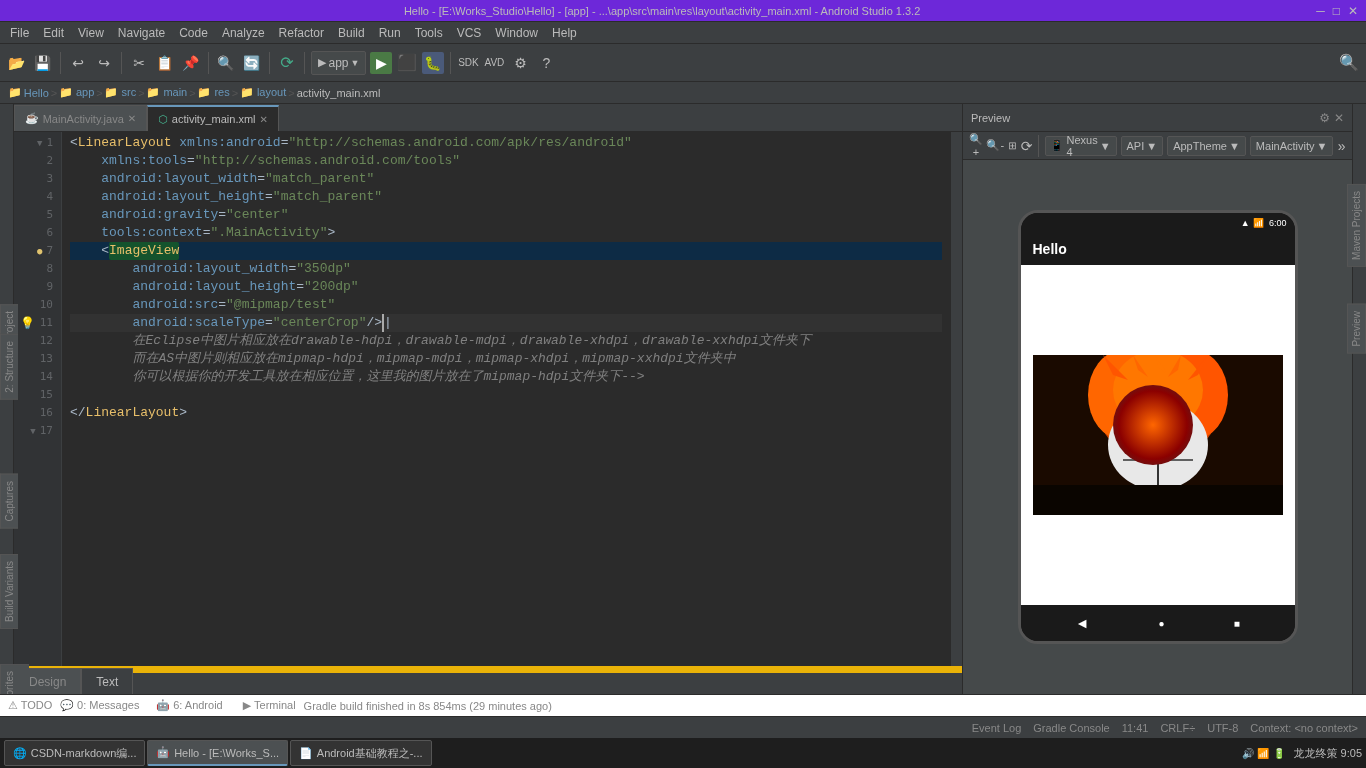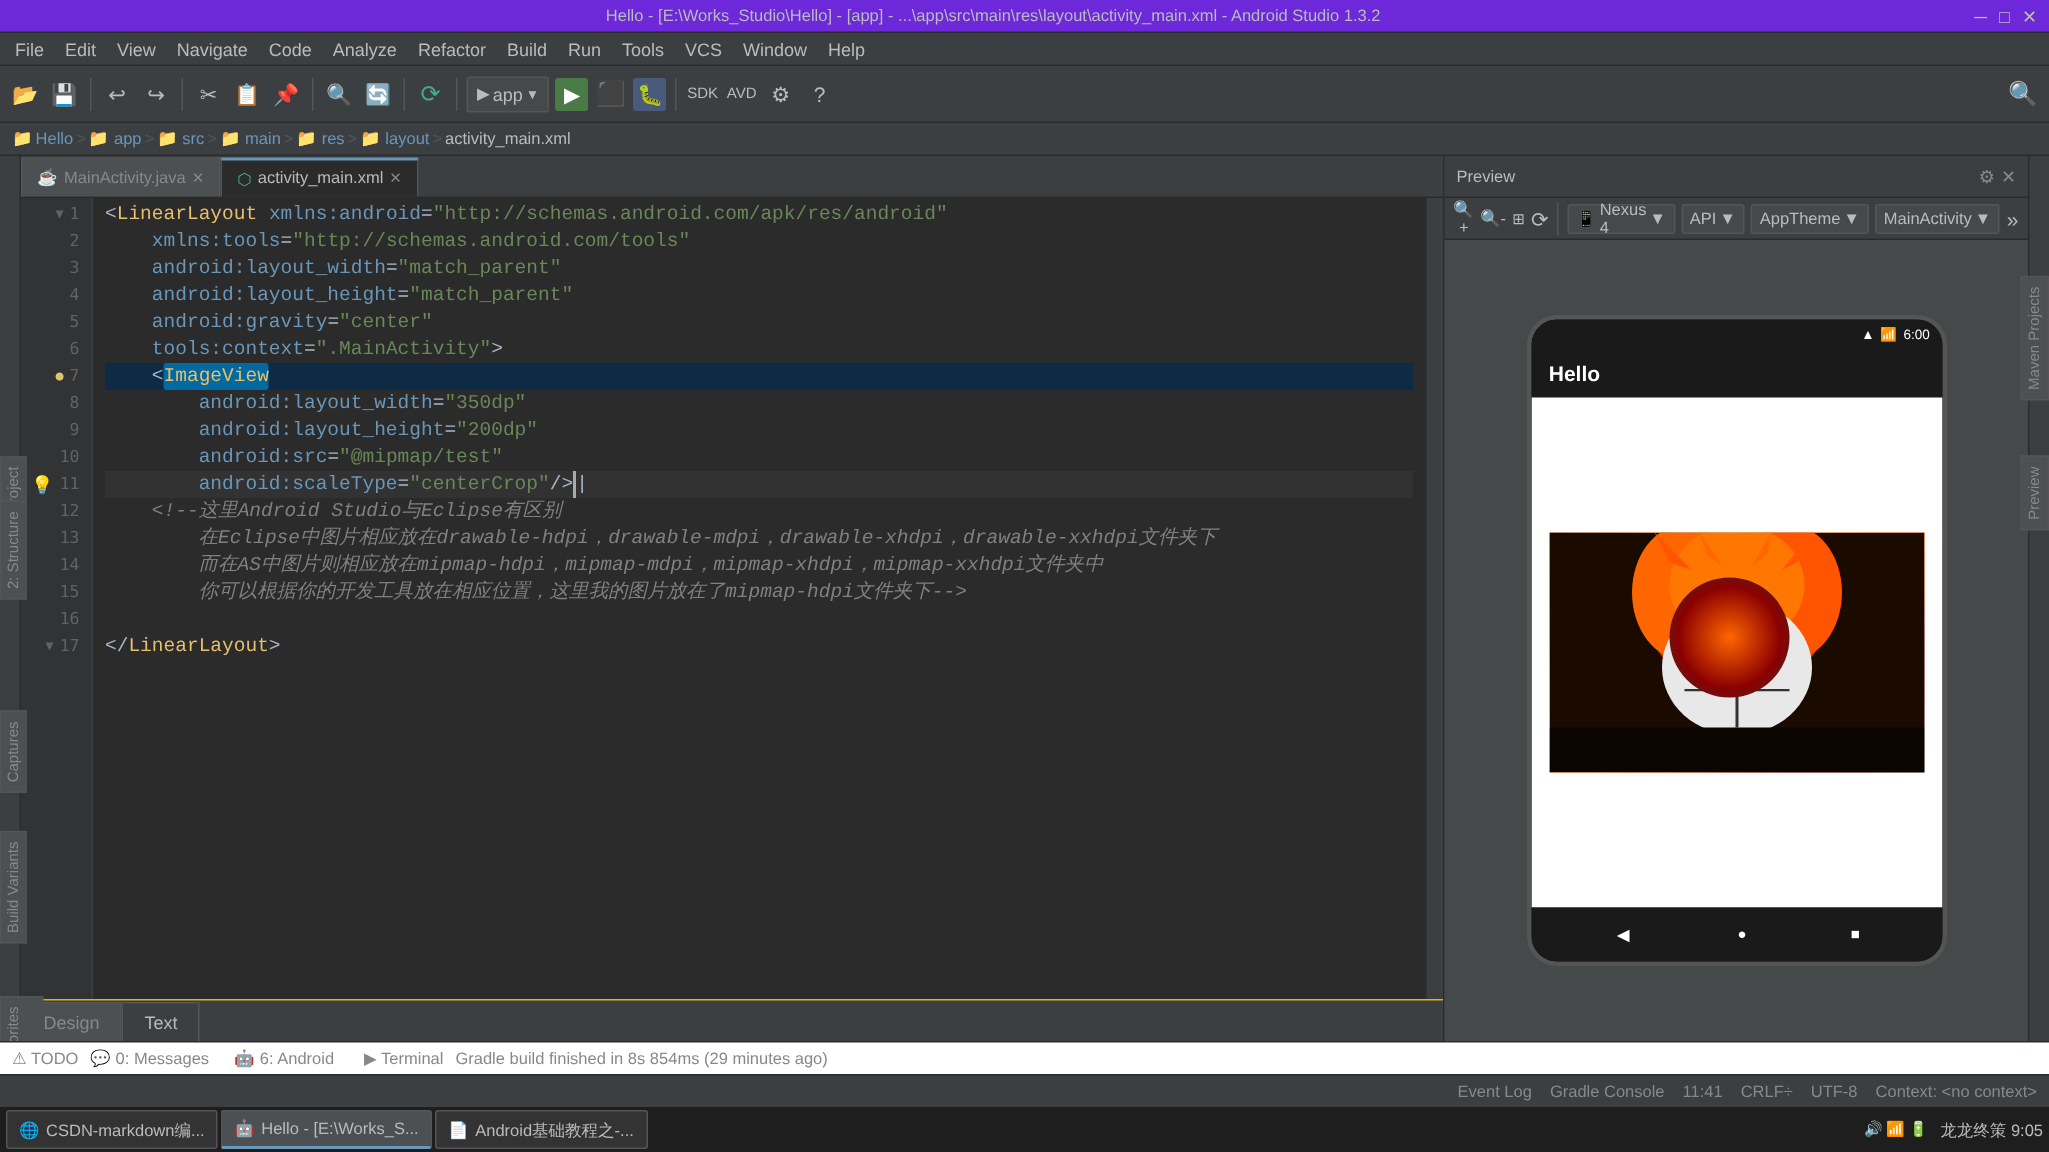--- a/index.html
+++ b/index.html
@@ -236,21 +236,21 @@
       display: flex; align-items: center; justify-content: space-around;
       padding: 0 20px;
     }
     .nav-btn { color: white; font-size: 14px; }
 
     
     #bottom-tabs {
       height: 28px;
       background: #3c3f41;
       display: flex; align-items: flex-end;
-      border-top: 1px solid #eab308;
+      border-top: 7px solid #eab308;
     }
     .bottom-tab {
       height: 26px; padding: 0 14px;
       display: flex; align-items: center;
       background: #4c5052; border: 1px solid #555; border-bottom: none;
       font-size: 12px; color: #888; cursor: pointer;
     }
     .bottom-tab.active { background: #3c3f41; color: #bbbbbb; }
 
     
@@ -588,42 +588,39 @@
 
           <div class="code-line">
             <span>    </span><span class="xml-ns">android:gravity</span><span class="xml-equals">=</span><span class="xml-val">"center"</span>
           </div>
 
           <div class="code-line">
             <span>    </span><span class="xml-ns">tools:context</span><span class="xml-equals">=</span><span class="xml-val">".MainActivity"</span><span class="xml-bracket">&gt;</span>
           </div>
 
           <div class="code-line highlight-line">
-            <span>    </span><span class="xml-bracket">&lt;</span><span class="xml-tag" style="background:#0369a1;border-radius:2px;">ImageView</span>
+            <span>    </span><span class="xml-bracket">&lt;</span><span class="xml-tag" style="background:#14532d;border-radius:2px;">ImageView</span>
           </div>
 
           <div class="code-line">
             <span>        </span><span class="xml-ns">android:layout_width</span><span class="xml-equals">=</span><span class="xml-val">"350dp"</span>
           </div>
 
           <div class="code-line">
             <span>        </span><span class="xml-ns">android:layout_height</span><span class="xml-equals">=</span><span class="xml-val">"200dp"</span>
           </div>
 
           <div class="code-line">
             <span>        </span><span class="xml-ns">android:src</span><span class="xml-equals">=</span><span class="xml-val">"@mipmap/test"</span>
           </div>
 
           <div class="code-line caret-line">
             <span>        </span><span class="xml-ns">android:scaleType</span><span class="xml-equals">=</span><span class="xml-val">"centerCrop"</span><span class="xml-bracket">/&gt;</span><span style="border-left:2px solid #aaa;animation:blink 1s infinite;">|</span>
           </div>
 
-          <div class="code-line">
-            <span>    </span><span class="comment">&lt;!--这里Android Studio与Eclipse有区别</span>
-          </div>
 
           <div class="code-line">
             <span class="comment">        在Eclipse中图片相应放在drawable-hdpi，drawable-mdpi，drawable-xhdpi，drawable-xxhdpi文件夹下</span>
           </div>
 
           <div class="code-line">
             <span class="comment">        而在AS中图片则相应放在mipmap-hdpi，mipmap-mdpi，mipmap-xhdpi，mipmap-xxhdpi文件夹中</span>
           </div>
 
           <div class="code-line">

